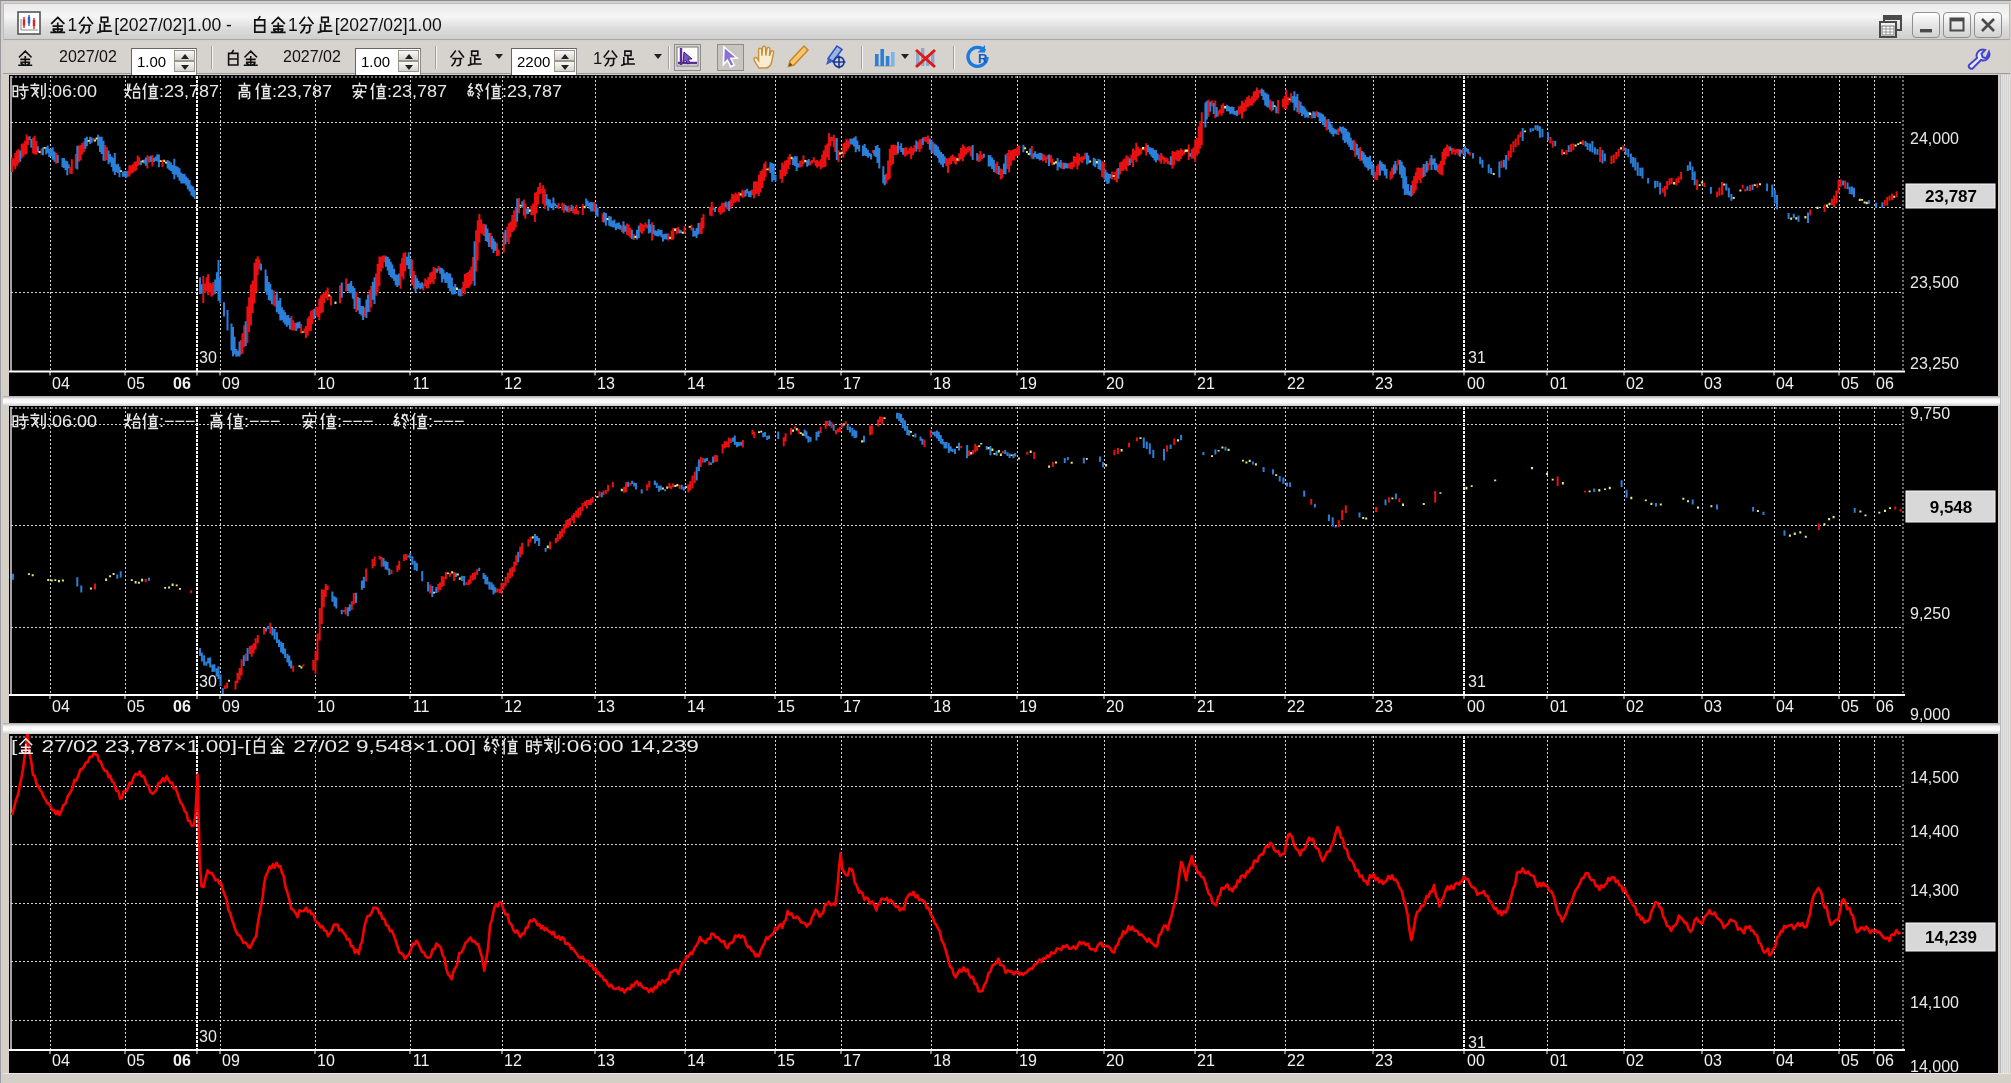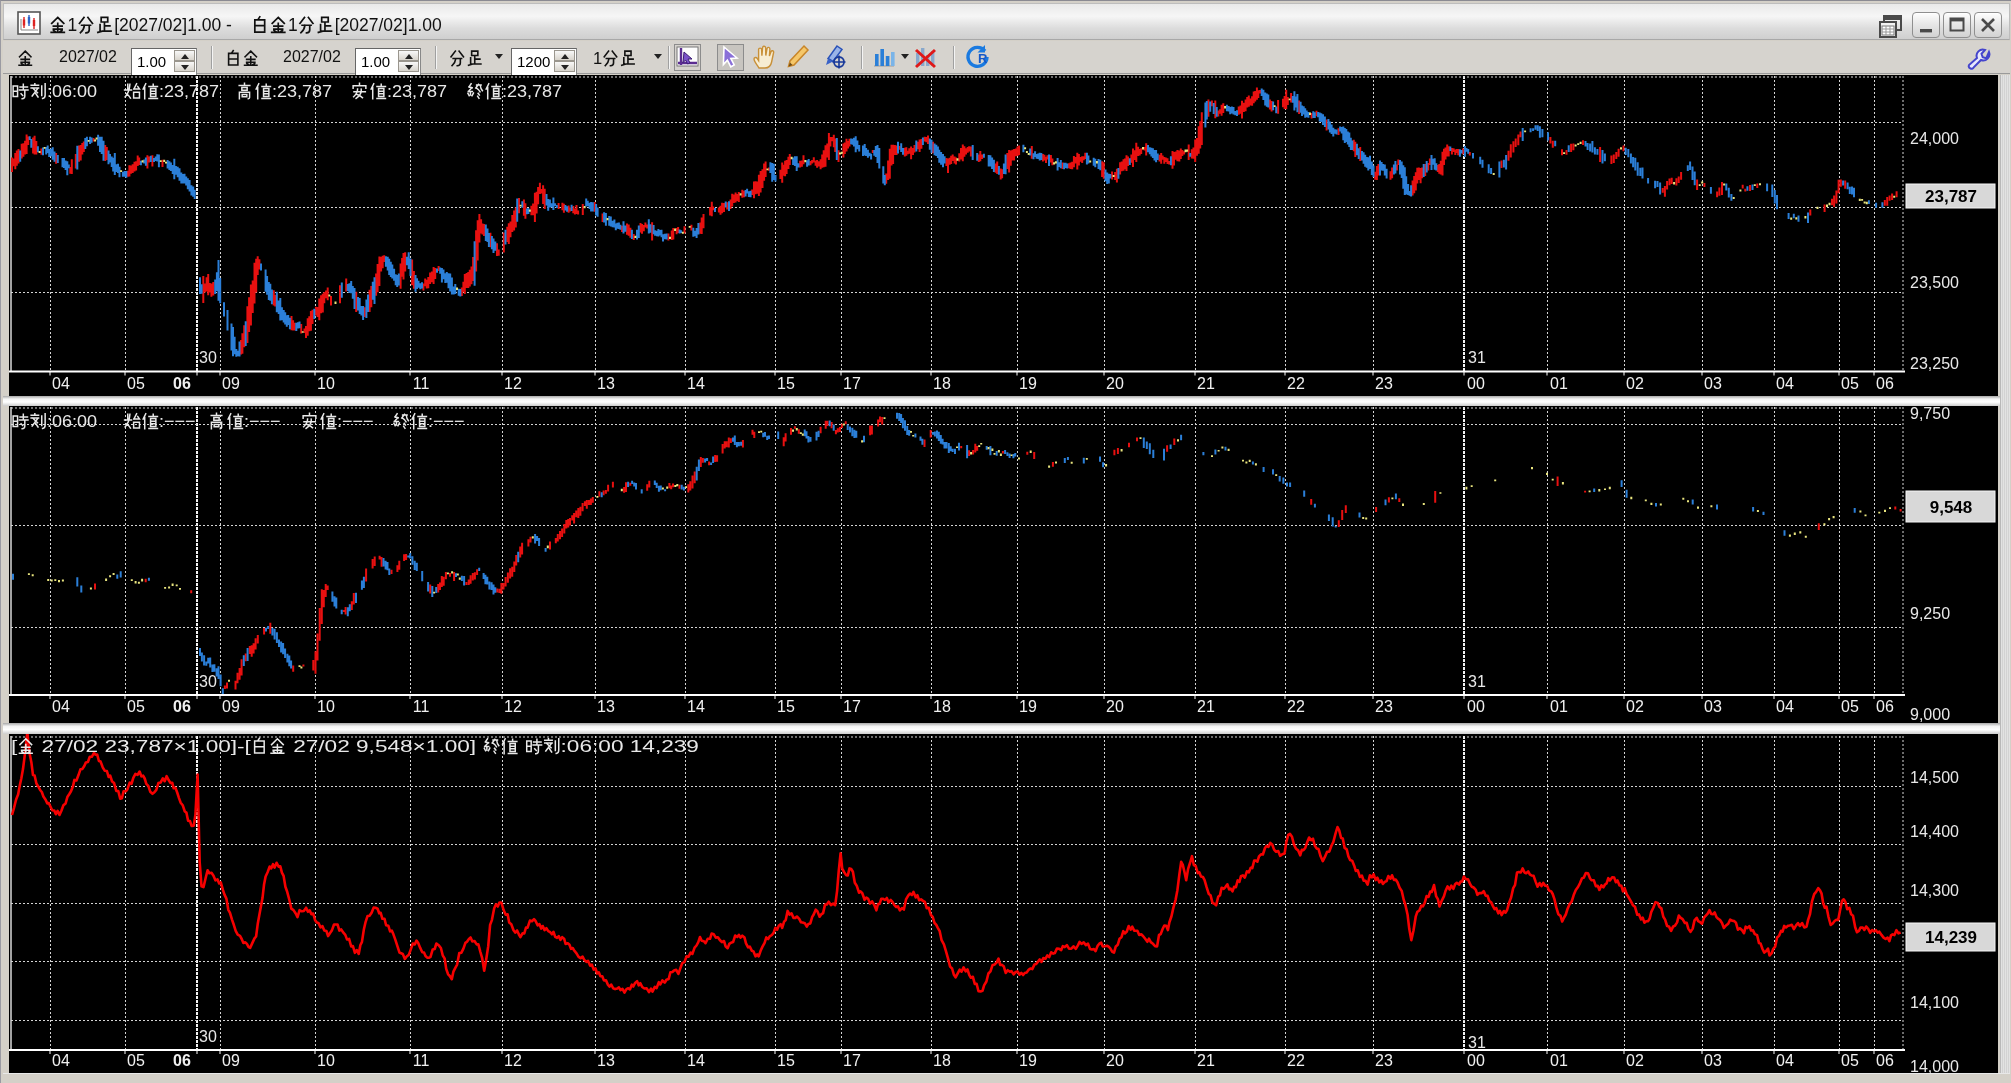--- a/index.html
+++ b/index.html
@@ -100,21 +100,21 @@
             <div class="tri-u"></div>
           </div>
           <div class="sb" style="top:11px">
             <div class="tri-d"></div>
           </div>
         </div>
       </div>
       <div class="sep" style="left:432px"></div>
       <div class="dd" style="left:492px"></div>
       <div class="spin" style="left:508px;width:66px">
-        <div class="v">1200</div>
+        <div class="v">2200</div>
         <div class="btns">
           <div class="sb" style="top:0">
             <div class="tri-u"></div>
           </div>
           <div class="sb" style="top:11px">
             <div class="tri-d"></div>
           </div>
         </div>
       </div>
       <div class="dd" style="left:651px"></div>

